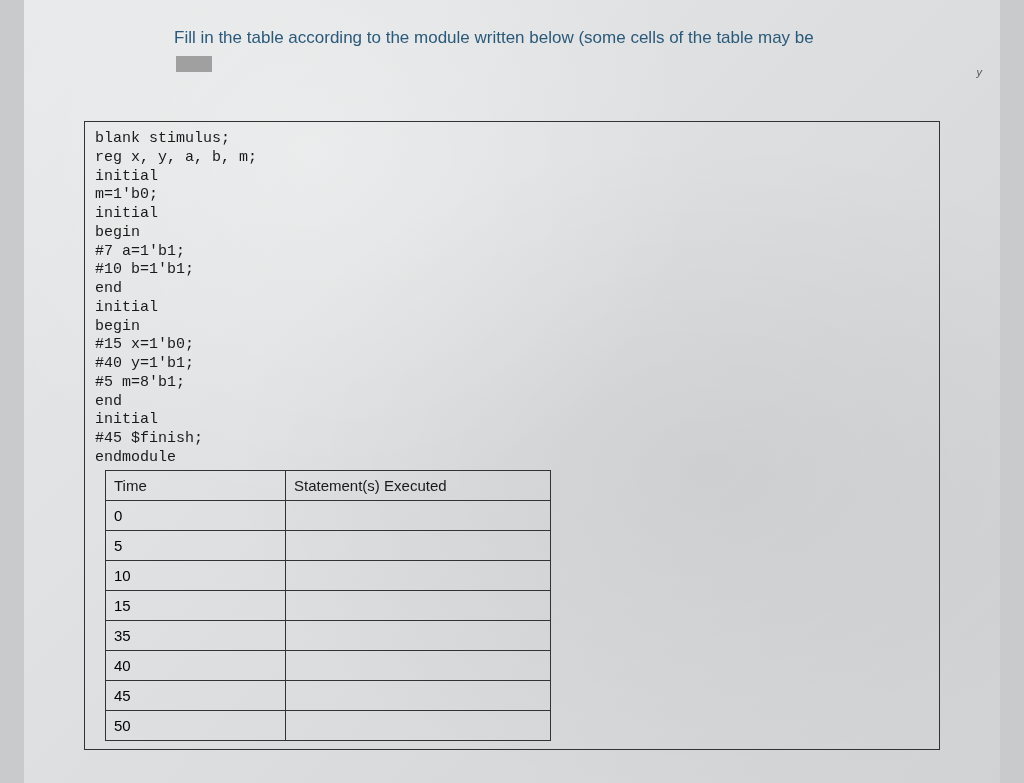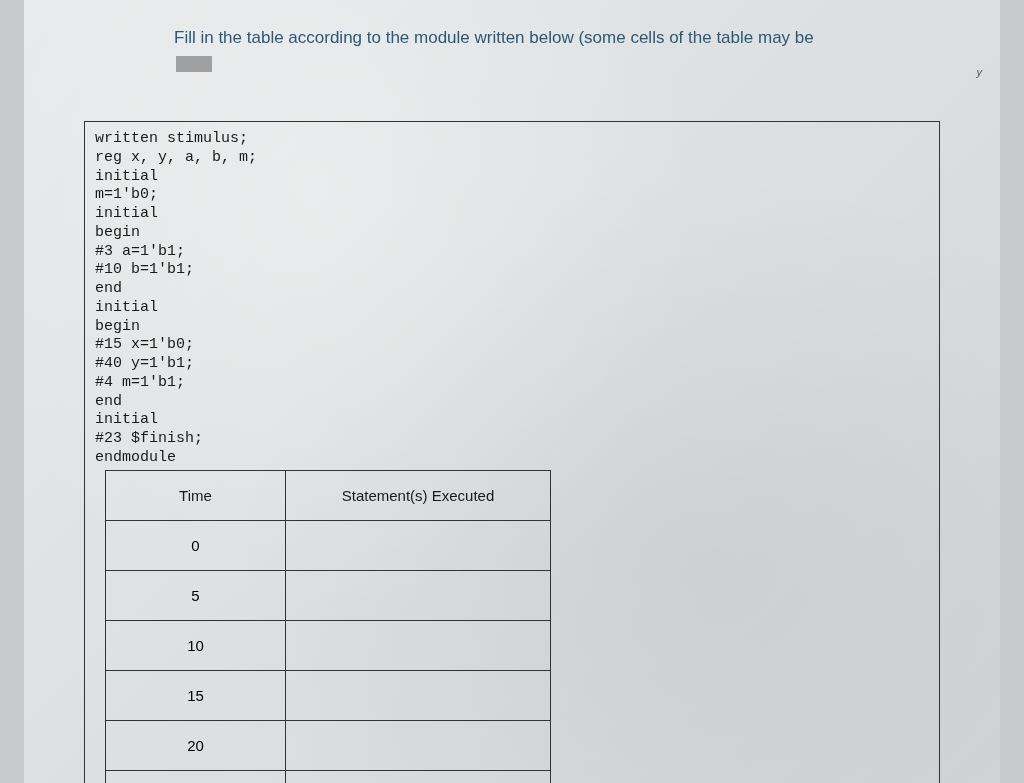--- a/index.html
+++ b/index.html
@@ -73,24 +73,24 @@
       white-space: pre;
       margin-bottom: 2px;
     }
     table {
       border-collapse: collapse;
       margin-top: 0;
       margin-left: 10px;
     }
     td, th {
       border: 1px solid #333;
-      padding: 16px 8px;
+      padding: 6px 8px;
       font-family: Arial, sans-serif;
       font-size: 15px;
-      text-align: center;
+      text-align: left;
       height: 22px;
       background: transparent;
     }
     .col-time {
       width: 180px;
     }
     .col-stmt {
       width: 265px;
     }
     .header-cell {
@@ -102,37 +102,37 @@
 <body>
 
 <div class="page">
   <div class="instruction">
     <span>Fill in the table according to the module written below (some cells of the table may be</span><br>
     <span class="gray-box"></span>
   </div>
   <div class="y-mark">y</div>
 
   <div class="content-box">
-    <div class="code"><span>written stimulus;</span>
+    <div class="code"><span>blank stimulus;</span>
 <span>reg x, y, a, b, m;</span>
 <span>initial</span>
 <span>m=1'b0;</span>
 <span>initial</span>
 <span>begin</span>
-<span>#3 a=1'b1;</span>
+<span>#7 a=1'b1;</span>
 <span>#10 b=1'b1;</span>
 <span>end</span>
 <span>initial</span>
 <span>begin</span>
 <span>#15 x=1'b0;</span>
 <span>#40 y=1'b1;</span>
-<span>#4 m=1'b1;</span>
+<span>#5 m=8'b1;</span>
 <span>end</span>
 <span>initial</span>
-<span>#23 $finish;</span>
+<span>#45 $finish;</span>
 <span>endmodule</span></div>
 
     <table>
       <tbody>
           <tr>
         <td class="col-time header-cell">Time</td>
         <td class="col-stmt header-cell">Statement(s) Executed</td>
       </tr>
       <tr>
         <td class="col-time">0</td>
@@ -144,25 +144,25 @@
       </tr>
       <tr>
         <td class="col-time">10</td>
         <td class="col-stmt"></td>
       </tr>
       <tr>
         <td class="col-time">15</td>
         <td class="col-stmt"></td>
       </tr>
       <tr>
-        <td class="col-time">20</td>
+        <td class="col-time">35</td>
         <td class="col-stmt"></td>
       </tr>
       <tr>
-        <td class="col-time">35</td>
+        <td class="col-time">40</td>
         <td class="col-stmt"></td>
       </tr>
       <tr>
         <td class="col-time">45</td>
         <td class="col-stmt"></td>
       </tr>
       <tr>
         <td class="col-time">50</td>
         <td class="col-stmt"></td>
       </tr>

